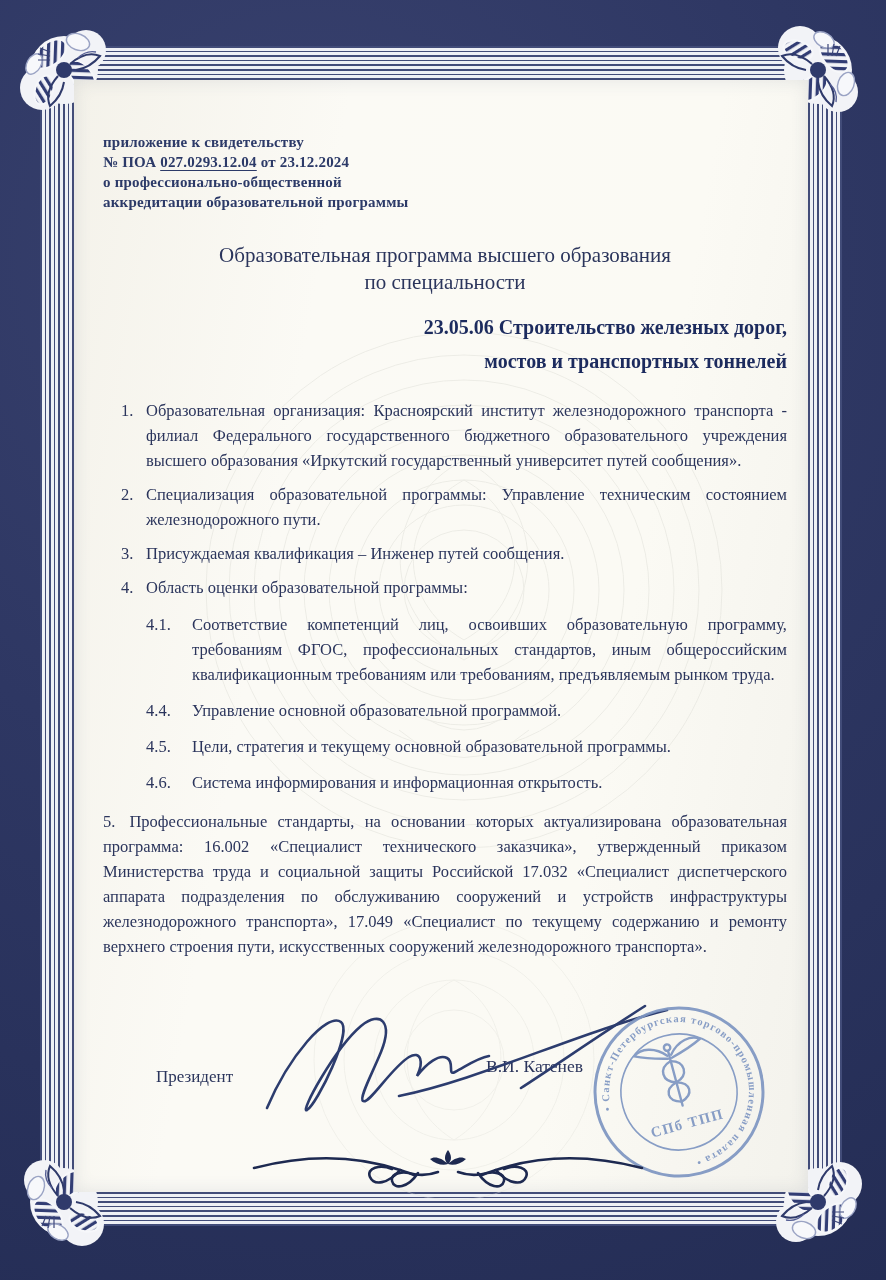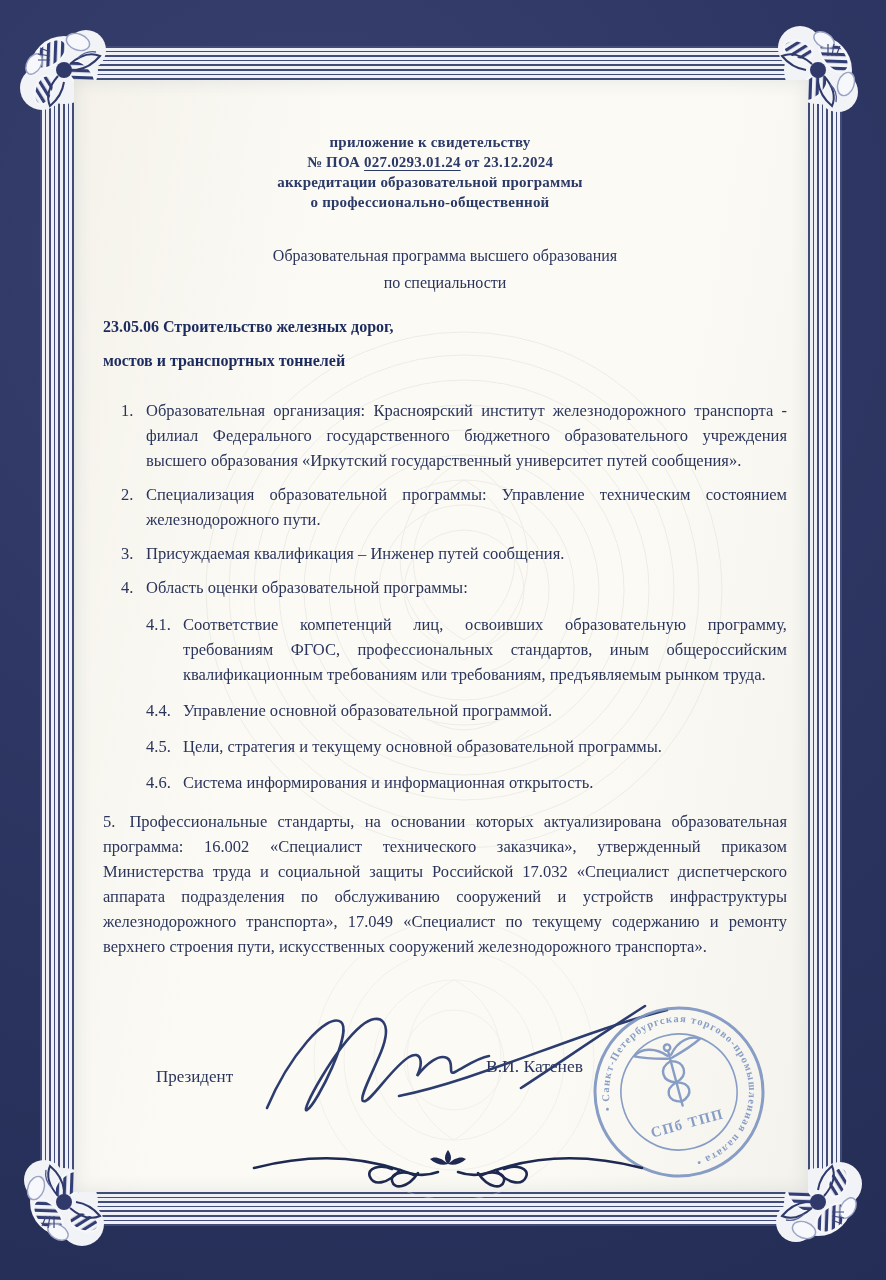--- a/index.html
+++ b/index.html
@@ -25,36 +25,36 @@
   .paper{
     position:absolute;left:74px;right:78px;top:80px;bottom:88px;
     background:linear-gradient(100deg,#f4f2ea 0%, #fbfaf5 30%, #fbfaf4 70%, #f3f2ec 100%);
     box-shadow:inset 0 0 18px rgba(60,70,110,.12);
   }
   .watermark{position:absolute;left:110px;top:230px;opacity:.55;pointer-events:none;}
   .wm2{position:absolute;left:200px;top:830px;opacity:.4;pointer-events:none;}
 
   .content{position:relative;padding:0 21px 0 29px;color:#2b355c;}
 
-  .corner-note{margin:52px 30px 0 0;text-align:center;font-weight:bold;
+  .corner-note{margin:52px 30px 0 0;text-align:left;font-weight:bold;
     font-size:15px;line-height:20px;color:#2c3a68;letter-spacing:.2px;}
   .cert-number{text-decoration:underline;text-underline-offset:3px;}
 
-  .subtitle{margin-top:30px;text-align:center;font-size:16px;line-height:27px;color:#2b355c;}
-  .doc-title{margin-top:14px;text-align:left;font-size:16px;line-height:34px;
+  .subtitle{margin-top:30px;text-align:center;font-size:21px;line-height:27px;color:#2b355c;}
+  .doc-title{margin-top:14px;text-align:right;font-size:20px;line-height:34px;
     font-weight:bold;color:#1c2b5e;}
 
   .list{margin:20px 0 0 18px;font-size:16.5px;line-height:25px;}
   .li{display:flex;margin-bottom:9px;}
   .li .num{width:25px;flex-shrink:0;}
   .li .txt{flex:1;text-align:justify;}
   .sub{margin-left:25px;margin-top:12px;}
   .sli{display:flex;margin-bottom:11px;}
   .sli .num{width:37px;flex-shrink:0;}
-  .sli .txt{flex:1;text-align:justify;}
+  .sli .txt{flex:1;text-align:justify;margin-left:9px;}
   .item5{margin:14px 0 0 -18px;text-align:justify;font-size:16.5px;line-height:25px;}
   .item5 .num{margin-right:14px;}
 
   .sig-label{position:absolute;left:82px;top:987px;font-size:17px;color:#2b355c;}
   .sig-name{position:absolute;left:412px;top:976px;font-size:17.5px;color:#2b355c;}
   .signature{position:absolute;left:175px;top:916px;}
   .stamp{position:absolute;left:515px;top:922px;transform:rotate(-15deg);opacity:.92;}
   .flourish{position:absolute;left:174px;top:1062px;}
 </style>
 </head>
@@ -128,23 +128,23 @@
         <circle cx="180" cy="150" r="110"></circle>
           <circle cx="180" cy="150" r="140"></circle>
         <path d="M180,70 C120,100 115,190 180,230 C245,190 240,100 180,70 Z"></path>
       </g>
     </svg>
 
     <div class="content">
 
       <div class="corner-note">
         <div>приложение к свидетельству</div>
-        <div><span>№ ПОА </span><span class="cert-number">027.0293.01.24</span><span> от 23.12.2024</span></div>
+        <div><span>№ ПОА </span><span class="cert-number">027.0293.12.04</span><span> от 23.12.2024</span></div>
+        <div>о профессионально-общественной</div>
         <div>аккредитации образовательной программы</div>
-        <div>о профессионально-общественной</div>
       </div>
 
       <div class="subtitle">
         <div>Образовательная программа высшего образования</div>
         <div>по специальности</div>
       </div>
 
       <div class="doc-title">
         <div>23.05.06 Строительство железных дорог,</div>
         <div>мостов и транспортных тоннелей</div>

